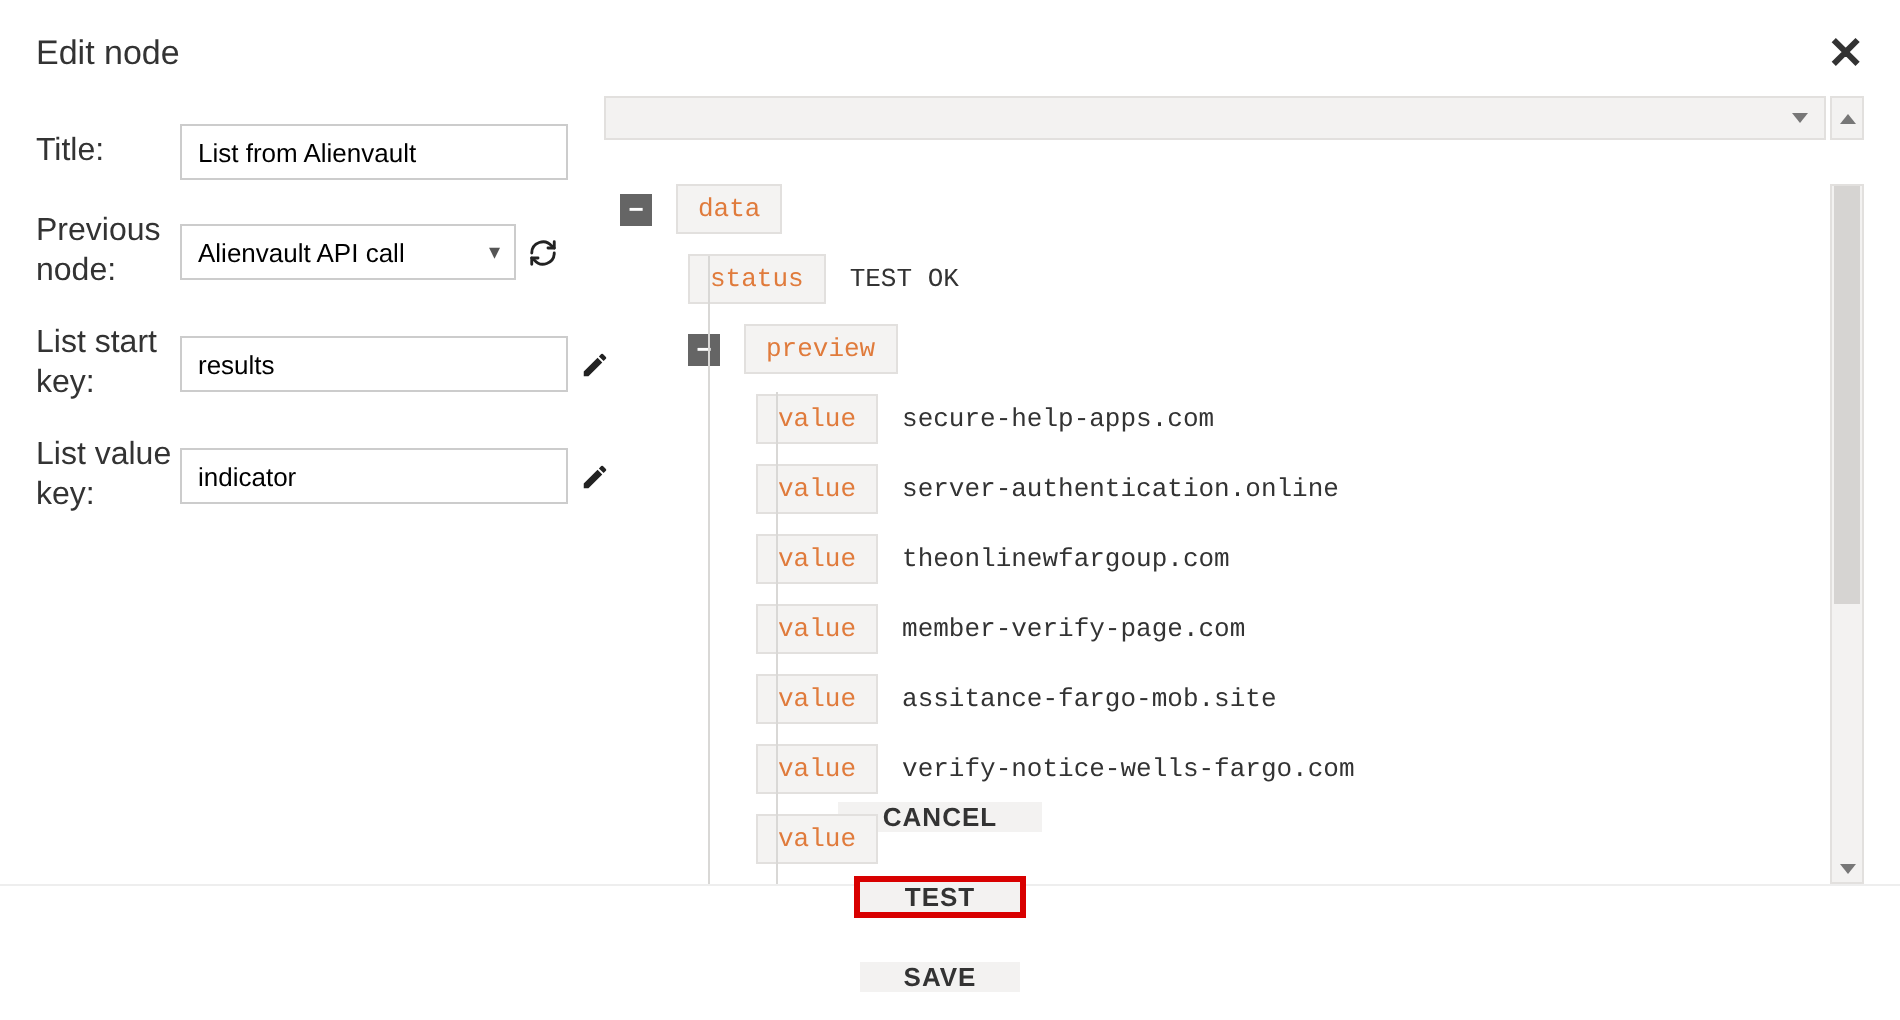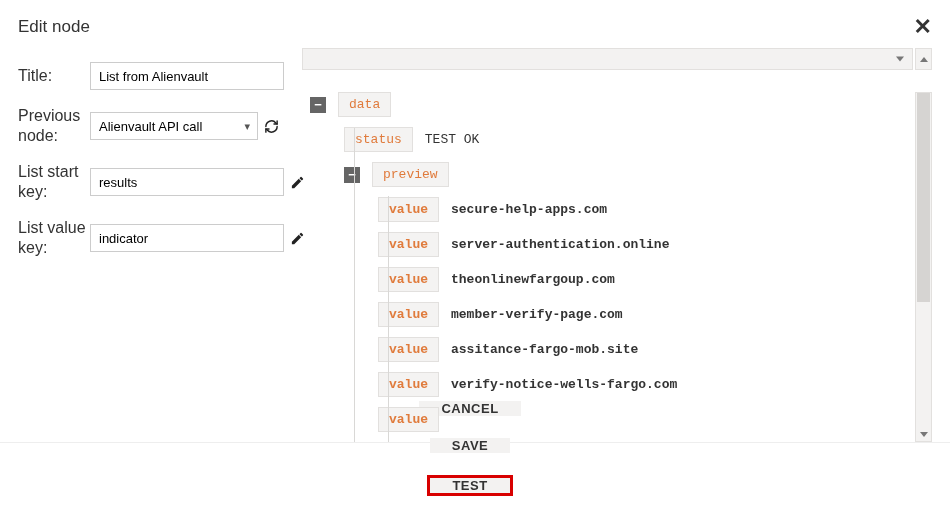--- a/index.html
+++ b/index.html
@@ -216,21 +216,21 @@
     color: #e07b3c;
     font-family: "Courier New", Courier, monospace;
     font-size: 13px;
   }
   .val-text {
     font-family: "Courier New", Courier, monospace;
     font-size: 13px;
     color: #333;
   }
   .indent-1 { padding-left: 34px; }
-  .indent-2 { padding-left: 68px; font-weight: bold; }
+  .indent-2 { padding-left: 68px; }
   .guide-1, .guide-2 {
     position: absolute;
     width: 0;
     border-left: 1px solid #d9d8d6;
   }
   .guide-1 { left: 52px; top: 36px; bottom: 0; }
   .guide-2 { left: 86px; top: 104px; bottom: 0; }
   .footer {
     height: 54px;
     display: flex;
@@ -370,17 +370,17 @@
           </div>
         <div class="scrollbar">
           <div class="thumb"></div>
         </div>
       </div>
     </div>
   </div>
 
   <div class="footer">
     <button class="btn">CANCEL</button>
+    <button class="btn btn-highlight">TEST</button>
     <button class="btn">SAVE</button>
-    <button class="btn btn-highlight">TEST</button>
   </div>
 
 </div>
 
 </body></html>

